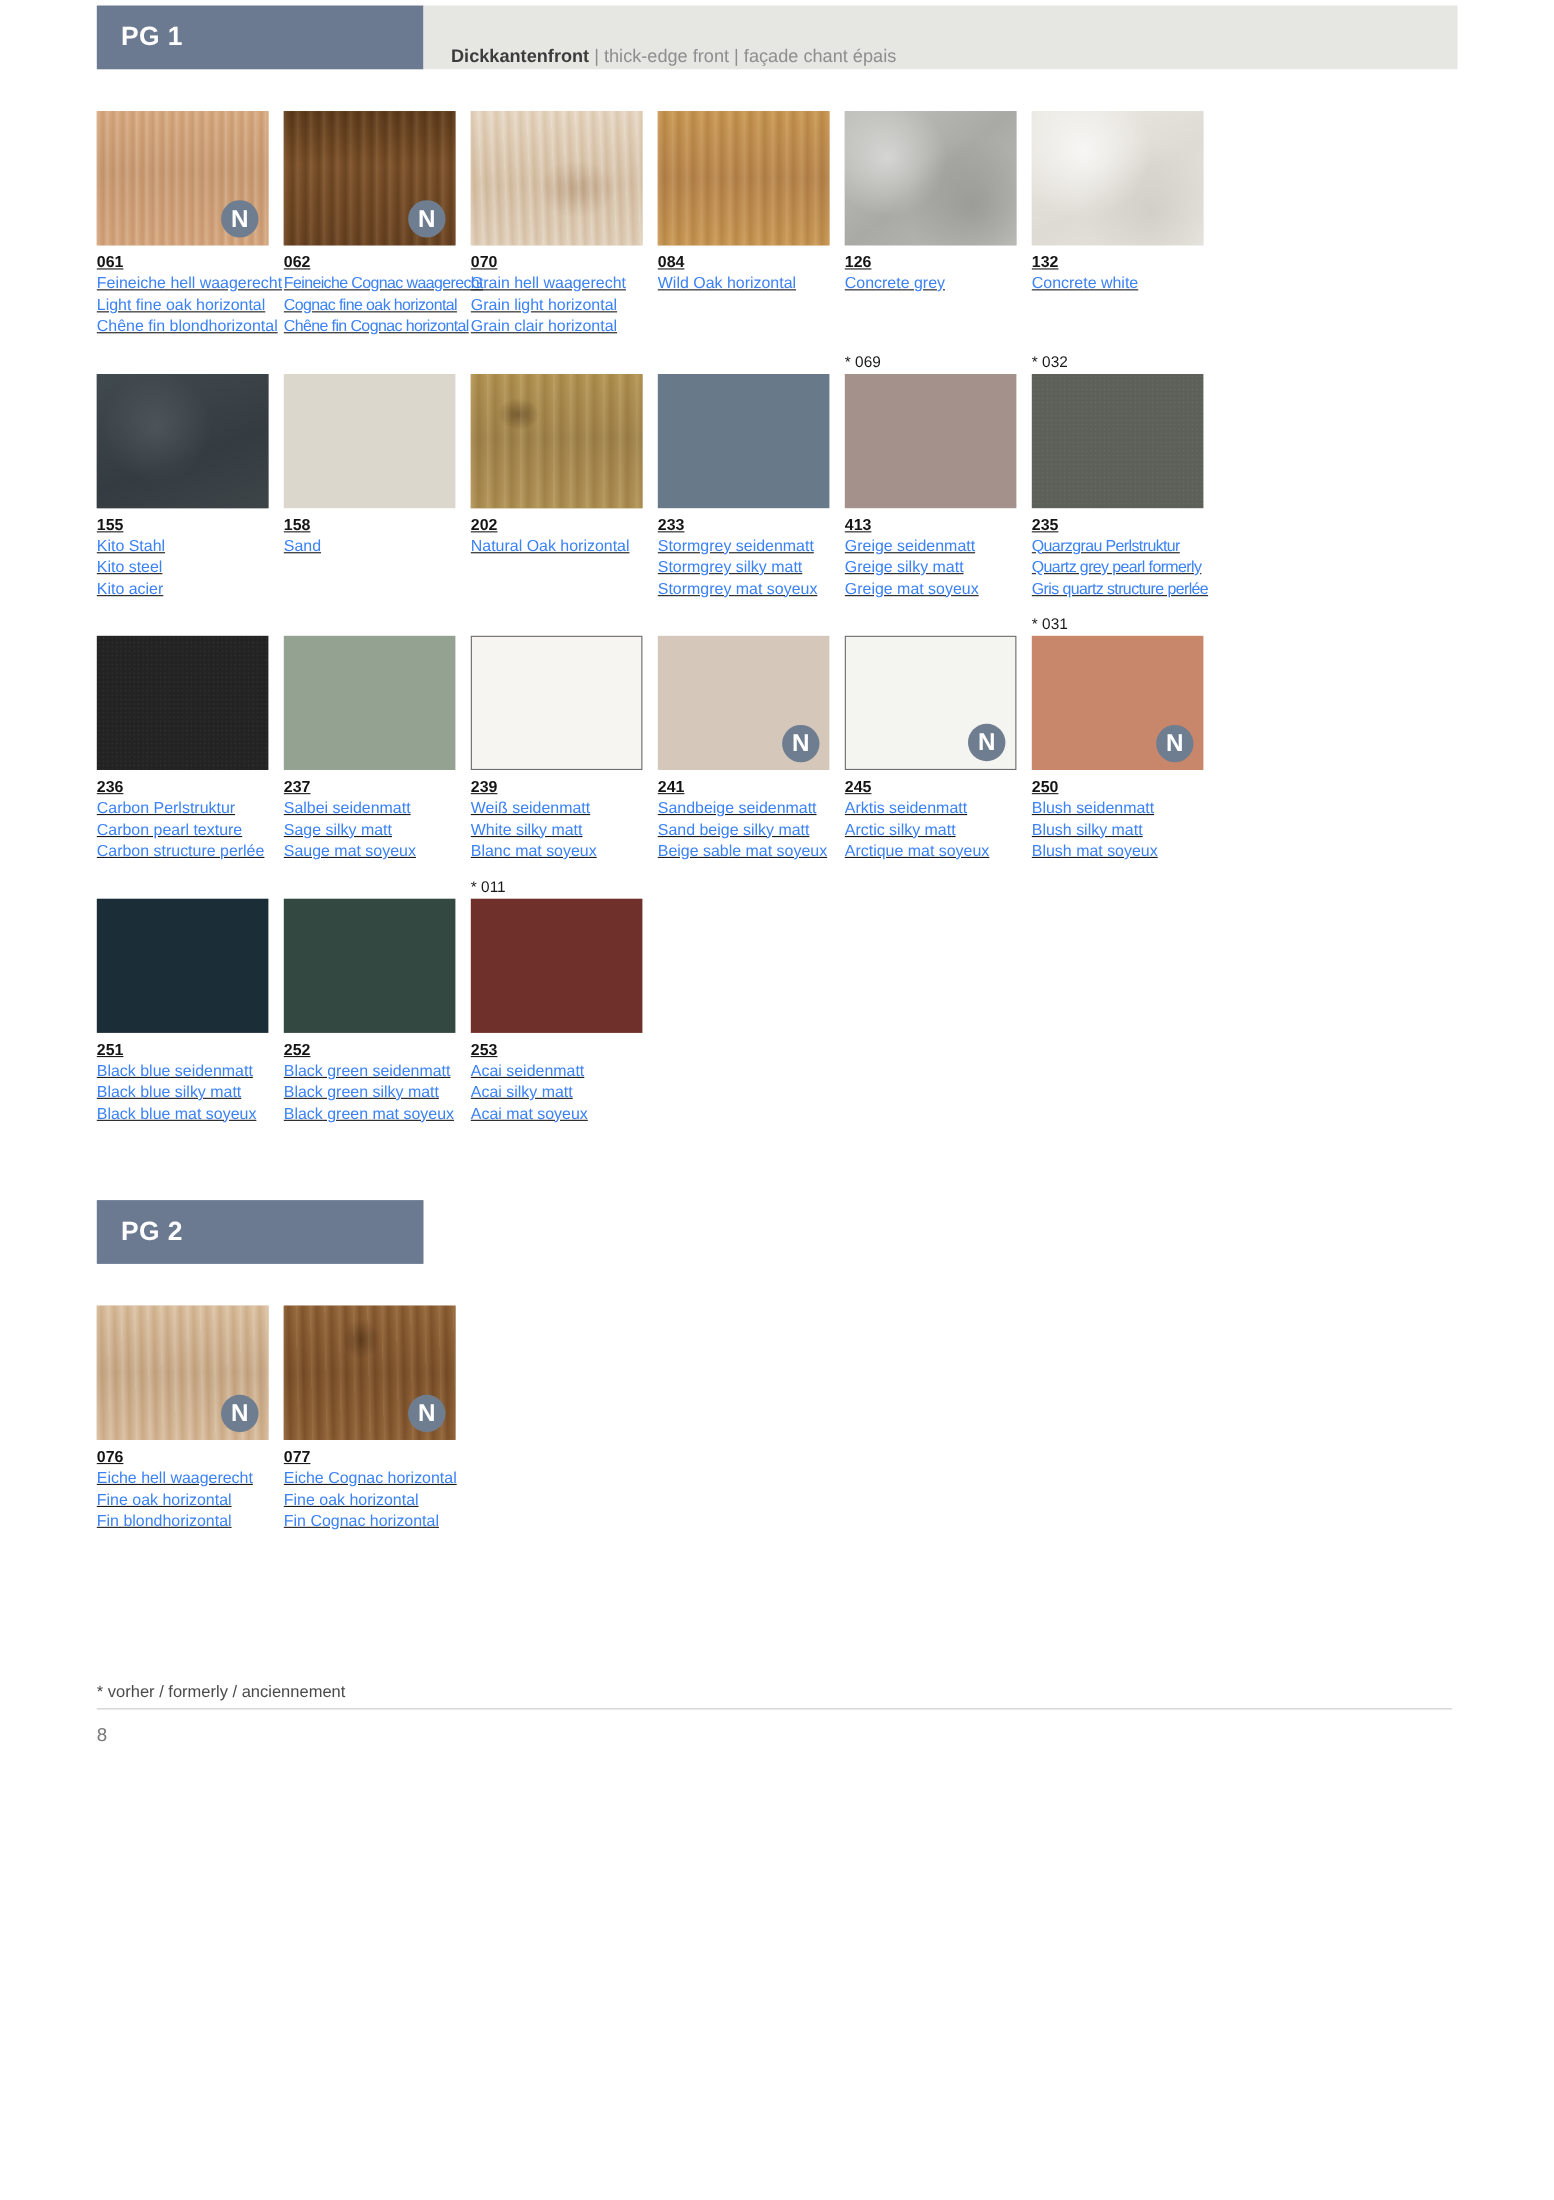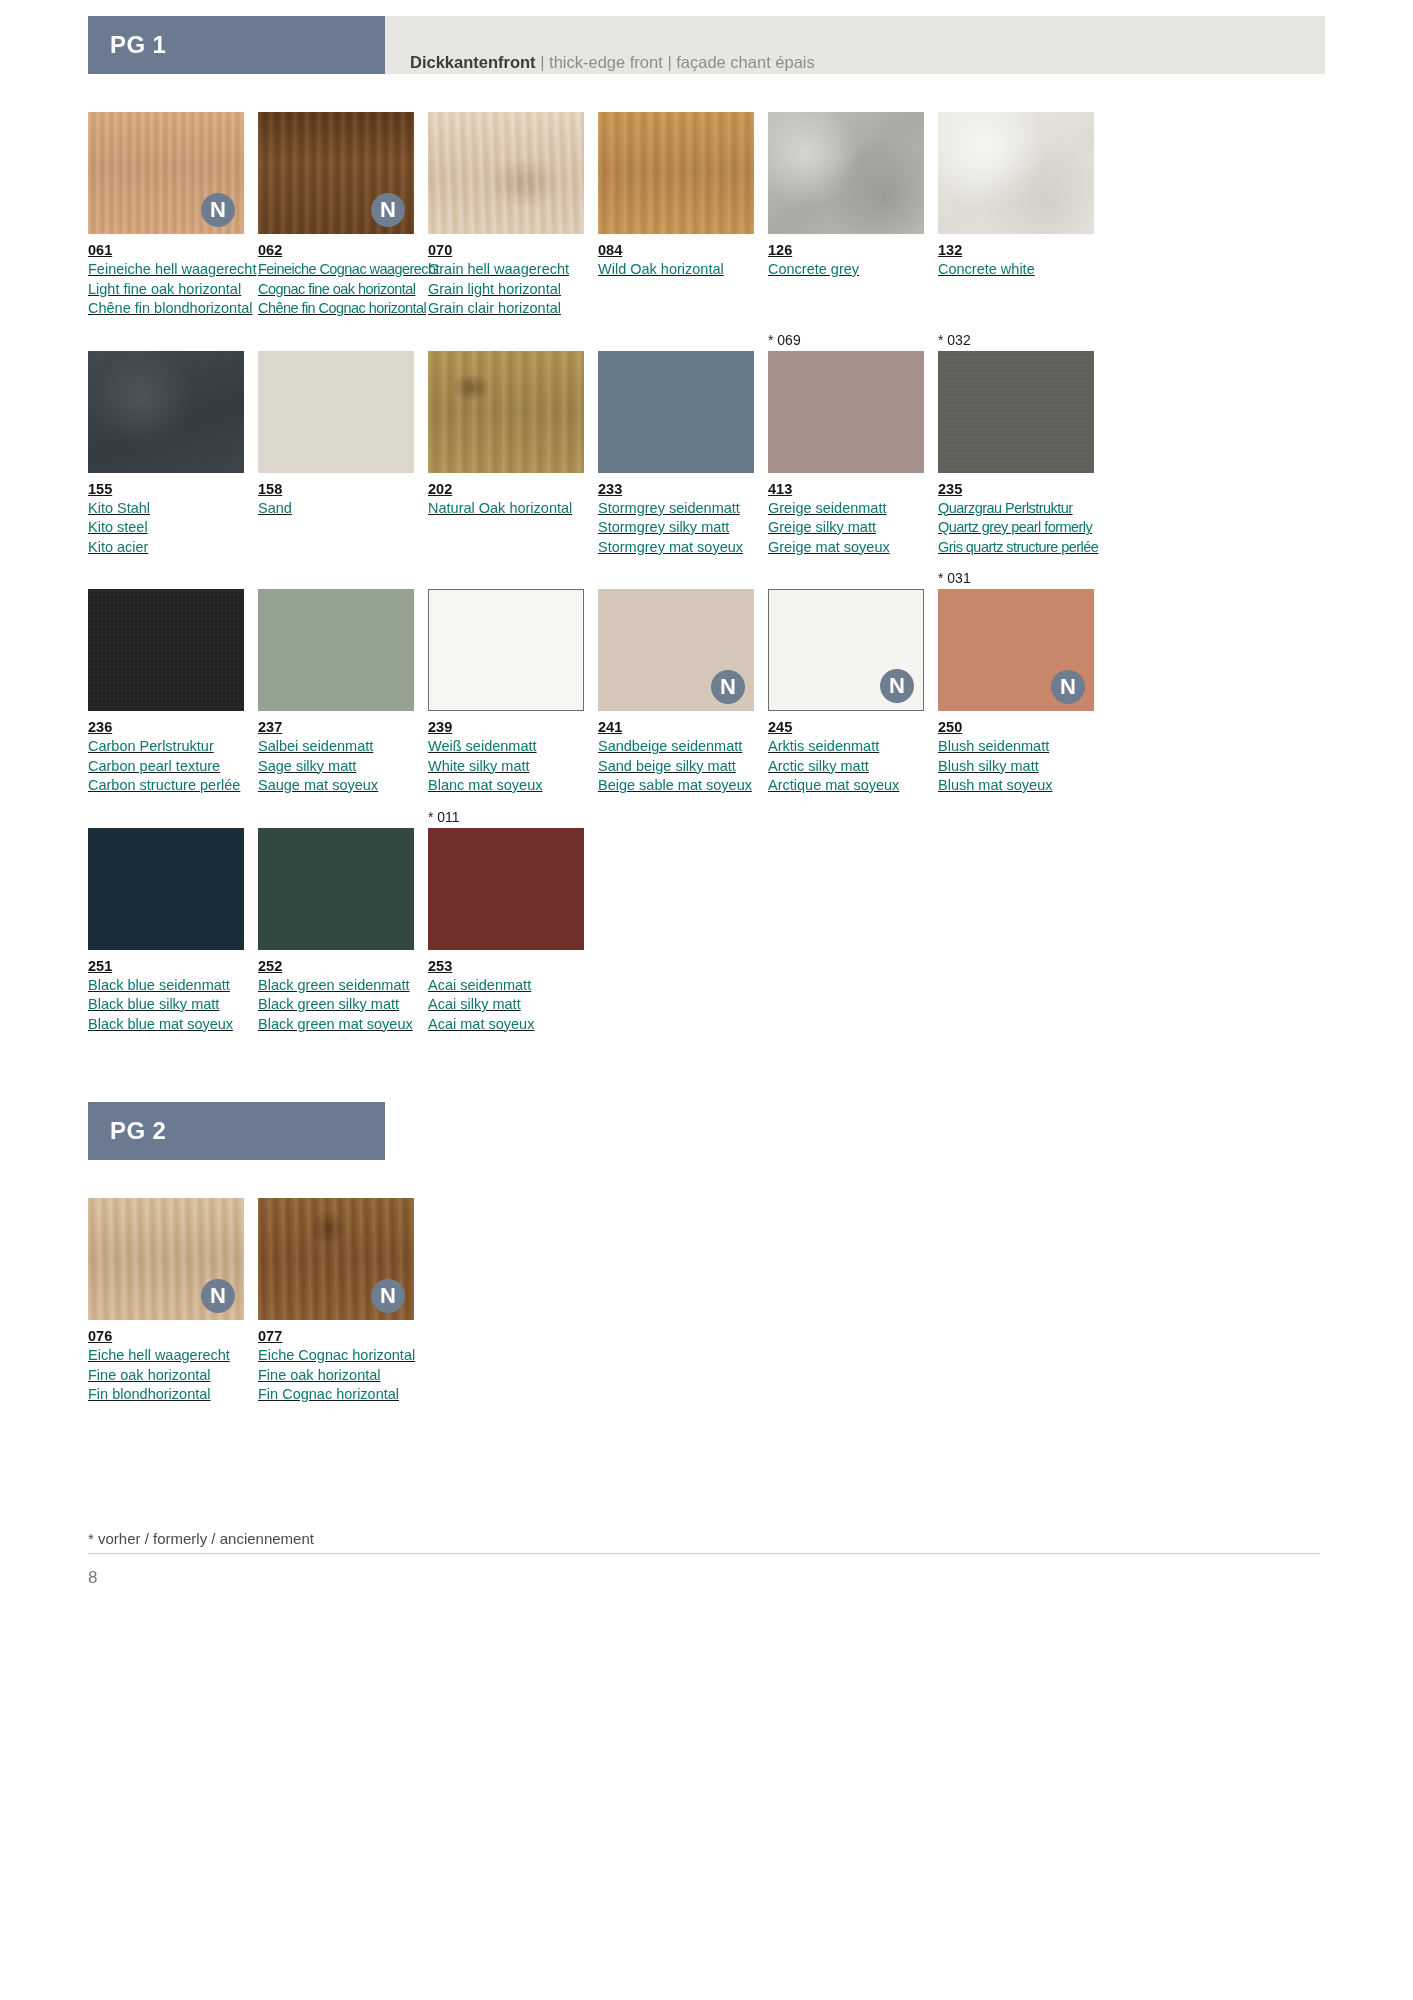--- a/index.html
+++ b/index.html
@@ -13,21 +13,21 @@
     font-family: "Liberation Sans", sans-serif;
     color: #1a1a1a;
     position: relative;
     overflow: hidden;
   }
   .page {
     position: relative;
     width: 1413px;
     height: 1640px;
     box-sizing: border-box;
-    padding: 16px 88px;
+    padding: 5px 88px;
   }
 
   
   .section-header {
     display: flex;
     align-items: stretch;
     height: 58px;
     margin-bottom: 38px;
   }
   .pg-badge {
@@ -116,21 +116,21 @@
   .swatch-meta { padding-top: 7px; text-decoration: underline; }
   .swatch-code {
     font-size: 14.5px;
     font-weight: bold;
     line-height: 19px;
     color: #141414;
   }
   .swatch-name {
     font-size: 14.5px;
     line-height: 19.5px;
-    color: #0f766e;
+    color: #3b82f6;
     white-space: nowrap;
   }
   .swatch-name.tight { letter-spacing: -0.55px; }
 
   .section-gap { height: 58px; }
 
   
   .footer {
     position: absolute;
     left: 88px;

